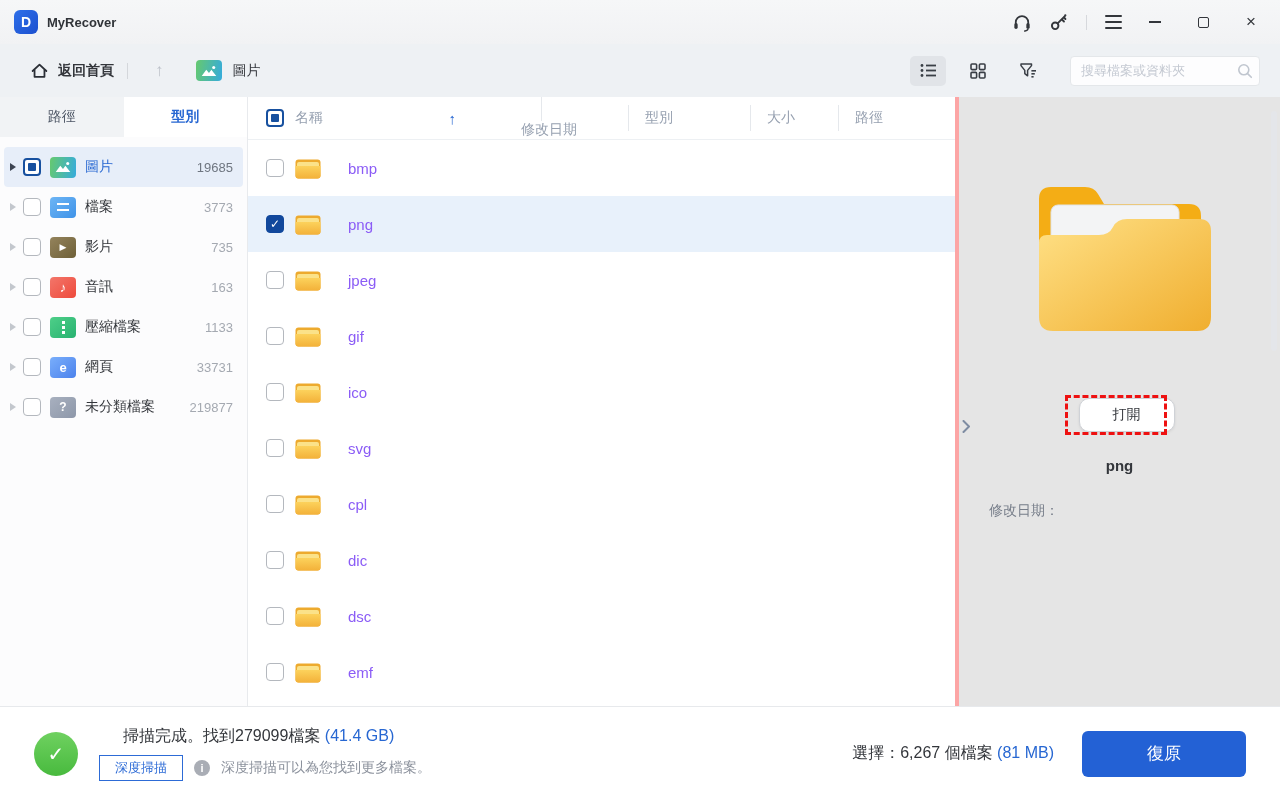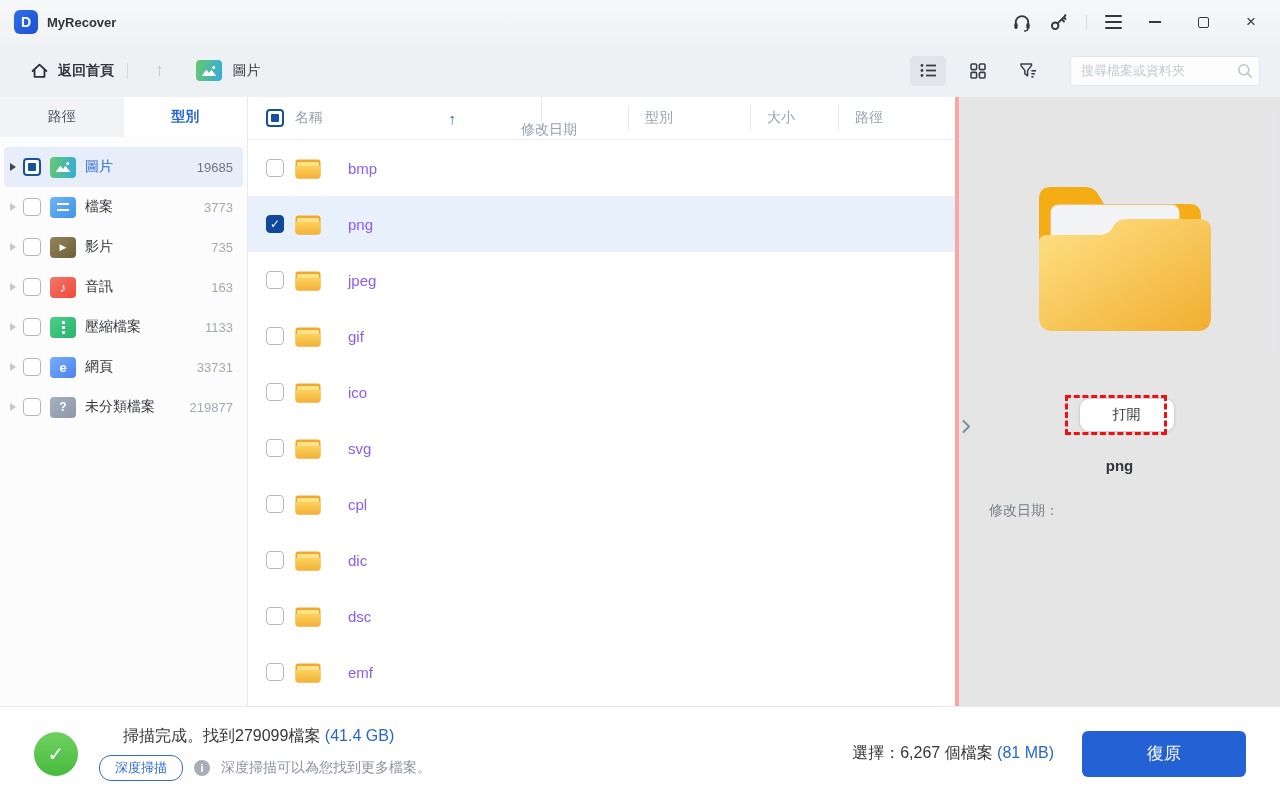--- a/index.html
+++ b/index.html
@@ -118,21 +118,21 @@
 
   
   .bottombar { position:absolute; left:0; top:706px; width:1280px; height:94px; background:#fff;
     border-top:1px solid #e7e9ec; display:flex; align-items:center; padding:0 34px; }
   .scan-ok { width:44px; height:44px; border-radius:50%; background:linear-gradient(#6fd160,#48ba3e);
     display:flex; align-items:center; justify-content:center; color:#fff; font-size:20px; font-weight:bold; flex:none; }
   .scan-block { margin-left:21px; }
   .scan-line1 { font-size:16px; color:#33363b;margin-left:24px; }
   .blue { color:#2767d2; }
   .scan-line2 { margin-top:8px; display:flex; align-items:center; gap:11px; }
-  .deep-btn { height:26px; padding:0 15px; border:1px solid #2d6bd6; border-radius:12px; background:#fff;
+  .deep-btn { height:26px; padding:0 15px; border:1px solid #2d6bd6; border-radius:0; background:#fff;
     color:#2d6bd6; font-size:13px; cursor:pointer; font-family:inherit; }
   .info-ic { width:16px; height:16px; border-radius:50%; background:#a9adb5; color:#fff; font-size:11px;
     font-weight:bold; display:flex; align-items:center; justify-content:center; font-style:normal; }
   .hint { font-size:14px; color:#8b919c; }
   .bb-right { margin-left:auto; display:flex; align-items:center; gap:28px; }
   .sel-text { font-size:16px; color:#33363b; }
   .recover-btn { width:164px; height:46px; background:#2361d5; border:none; border-radius:6px;
     color:#fff; font-size:17px; cursor:pointer; font-family:inherit; }
 </style>
 </head>

